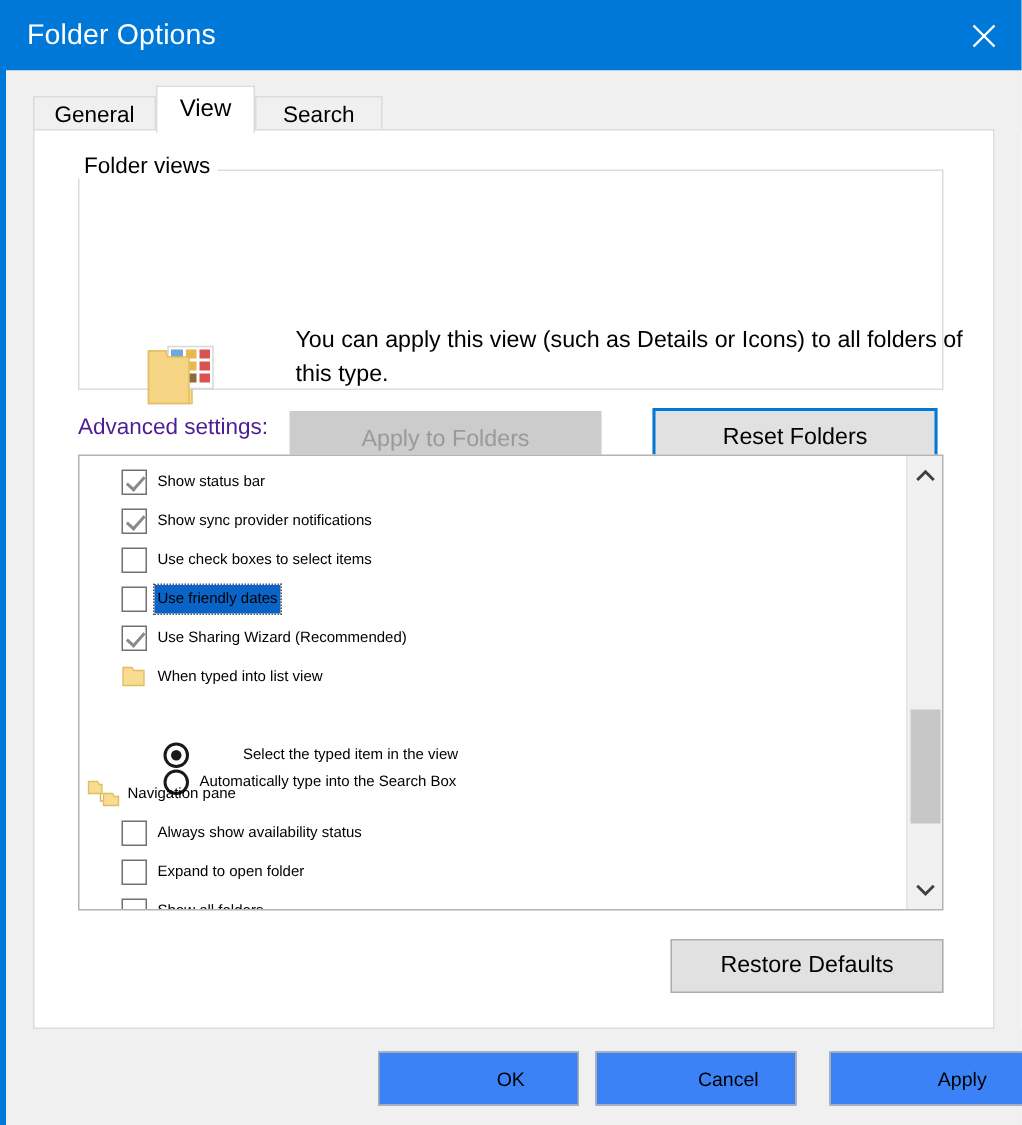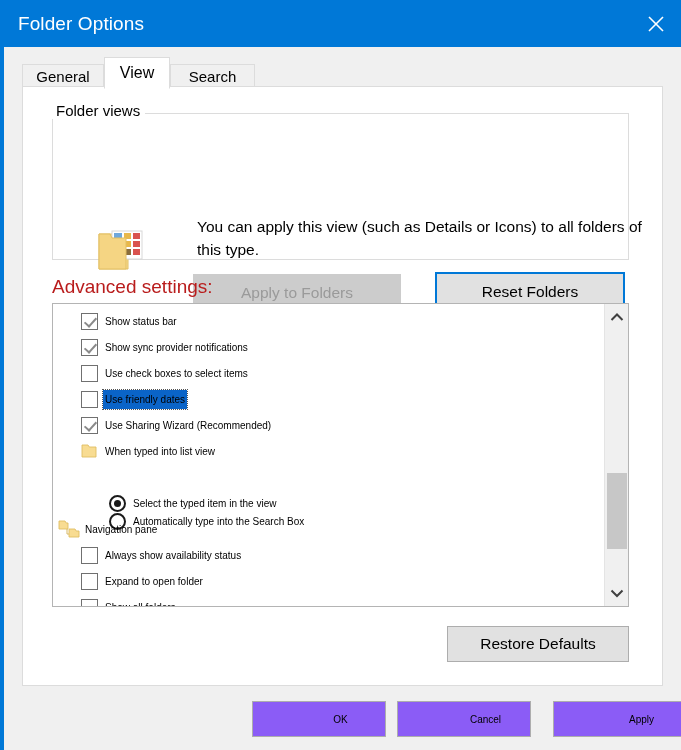--- a/index.html
+++ b/index.html
@@ -173,22 +173,22 @@
     height: 40px;
     background: #e1e1e1;
     border: 2px solid #0078d7;
   }
 
   
   #advanced-settings-label {
     position: absolute;
     left: 29px;
     top: 189px;
-    font-size: 19px;
-    color: #b91c1c;
+    font-size: 15px;
+    color: #4c1d95;
   }
   #advanced-list {
     position: absolute;
     left: 29px;
     top: 216px;
     width: 577px;
     height: 304px;
     box-sizing: border-box;
     background: #ffffff;
     border: 1px solid #b4b4b4;
@@ -332,23 +332,23 @@
     top: 686px;
     width: 677px;
     height: 64px;
     background: #f0f0f0;
   }
   .footer-btn {
     position: absolute;
     top: 15px;
     height: 36px;
     box-sizing: border-box;
-    background: #8b5cf6;
+    background: #3b82f6;
     border: 1px solid #adadad;
-    font-size: 10px;
+    font-size: 13px;
     color: #000;
     display: flex;
     align-items: center;
     justify-content: center;
     cursor: default;
     padding-left: 43px;
   }
   #ok-button     { left: 248px; width: 134px; }
   #cancel-button { left: 393px; width: 134px; }
   #apply-button  { left: 538px; width: 134px; margin-left: 11px; }
@@ -438,21 +438,21 @@
           <div class="lrow" style="top: 134px; padding-left: 28px; box-sizing: border-box;">
             <svg class="folder-mini" viewBox="0 0 16 14">
               <path d="M1 1 h6 l1.3 2 H15 v10 H1 Z" fill="#f8dc92" stroke="#e0bd63" stroke-width="0.9"></path>
             </svg>
             <span class="lbl">When typed into list view</span>
           </div>
           <div class="lrow" style="top: 160px; padding-left: 56px; box-sizing: border-box; margin-top: 44px;">
             <span class="rb"></span>
             <span class="lbl">Automatically type into the Search Box</span>
           </div>
-          <div class="lrow" style="top: 186px; padding-left: 56px; box-sizing: border-box;">
+          <div class="lrow" style="top: 186px; padding-left: 56px; box-sizing: border-box; gap: 29px;">
             <span class="rb checked"></span>
             <span class="lbl">Select the typed item in the view</span>
           </div>
           <div class="lrow" style="top: 212px; padding-left: 5px; box-sizing: border-box;">
             <svg class="navpane-mini" viewBox="0 0 22 18">
               <path d="M1 1 h6 l1.2 2 H10 v6 H1 Z" fill="#f8dc92" stroke="#e0bd63" stroke-width="0.9"></path>
               <path d="M9 9 v5 h2" fill="none" stroke="#d7b867" stroke-width="1"></path>
               <path d="M11 9 h6 l1.2 2 H21 v6 H11 Z" fill="#f8dc92" stroke="#e0bd63" stroke-width="0.9"></path>
             </svg>
             <span class="lbl">Navigation pane</span>

